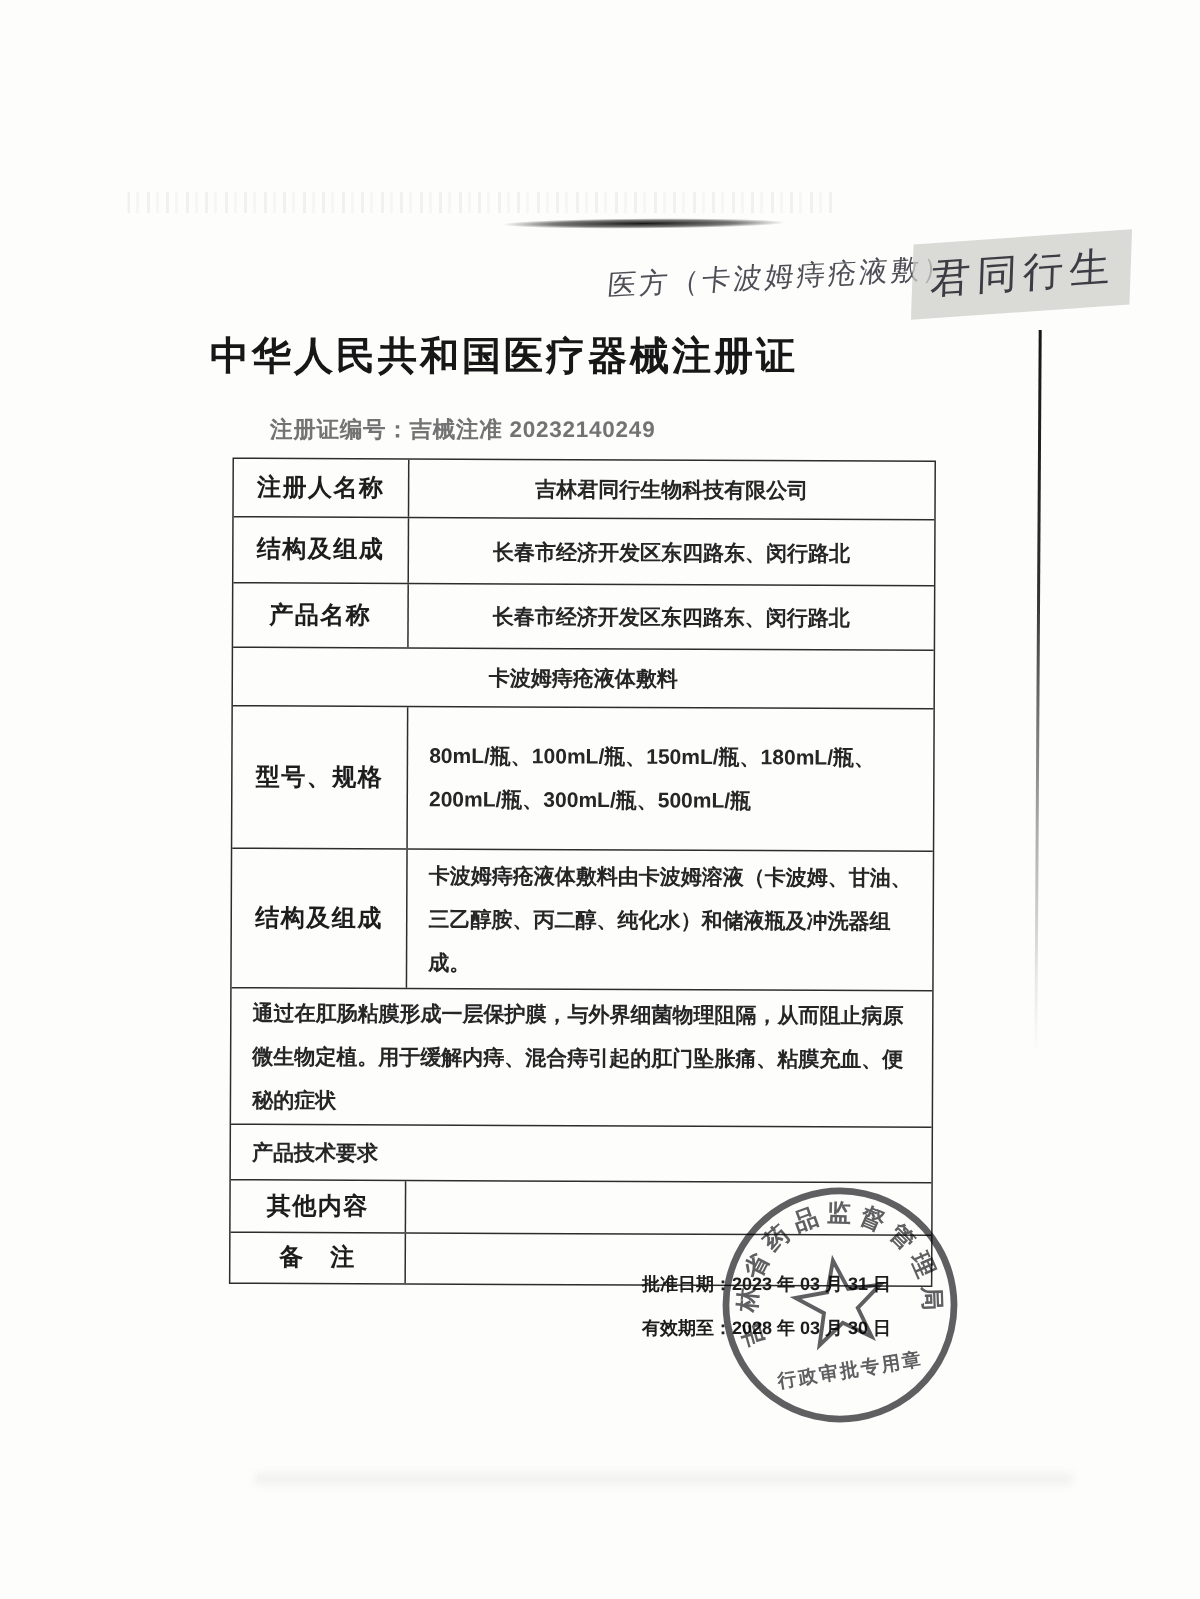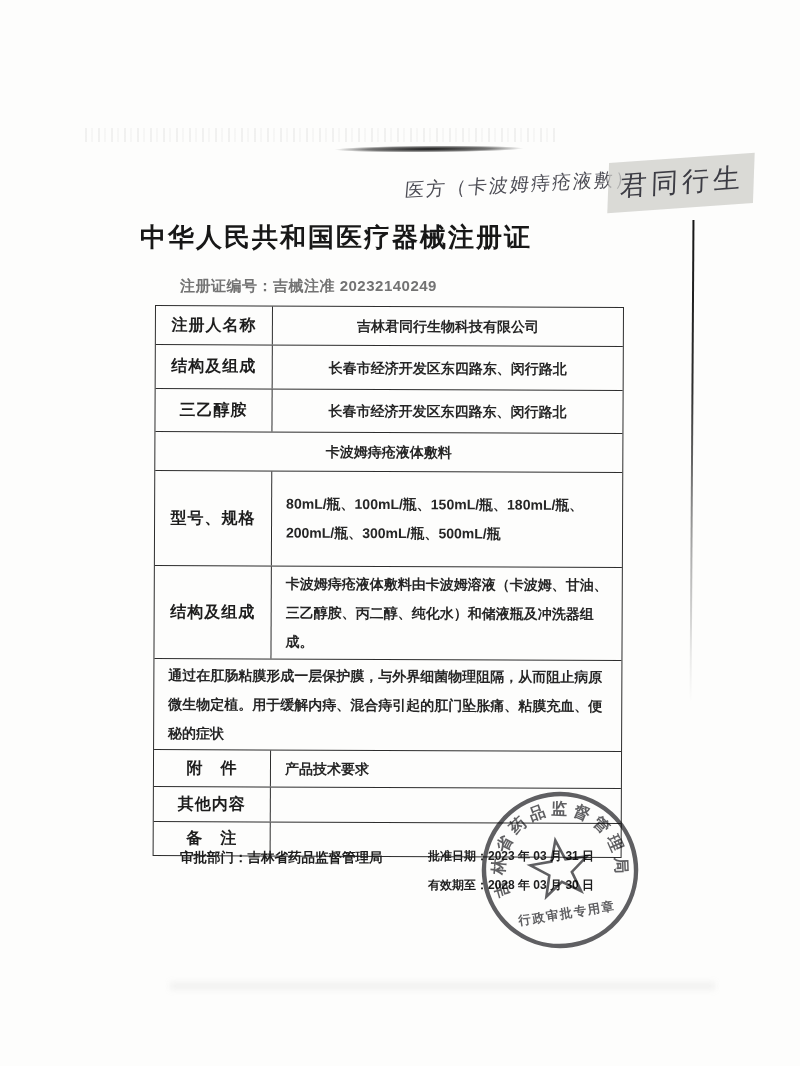--- a/index.html
+++ b/index.html
@@ -126,52 +126,50 @@
   <div class="cert-table">
     <div class="row h38">
       <div class="cell-label">注册人名称</div>
       <div class="cell-value">吉林君同行生物科技有限公司</div>
     </div>
     <div class="row h43">
       <div class="cell-label">结构及组成</div>
       <div class="cell-value">长春市经济开发区东四路东、闵行路北</div>
     </div>
     <div class="row h42">
-      <div class="cell-label">三乙醇胺</div>
+      <div class="cell-label">产品名称</div>
       <div class="cell-value">长春市经济开发区东四路东、闵行路北</div>
     </div>
     <div class="row h38b">
       <div class="cell-value">卡波姆痔疮液体敷料</div>
     </div>
     <div class="row h94 left">
       <div class="cell-label">型号、规格</div>
       <div class="cell-value">80mL/瓶、100mL/瓶、150mL/瓶、180mL/瓶、200mL/瓶、300mL/瓶、500mL/瓶</div>
     </div>
     <div class="row h92 left">
       <div class="cell-label">结构及组成</div>
       <div class="cell-value">卡波姆痔疮液体敷料由卡波姆溶液（卡波姆、甘油、三乙醇胺、丙二醇、纯化水）和储液瓶及冲洗器组成。</div>
     </div>
     <div class="row h90 left">
       <div class="cell-value">通过在肛肠粘膜形成一层保护膜，与外界细菌物理阻隔，从而阻止病原微生物定植。用于缓解内痔、混合痔引起的肛门坠胀痛、粘膜充血、便秘的症状</div>
     </div>
     <div class="row h36 left">
-      <div class="cell-label">附　件</div>
       <div class="cell-value">产品技术要求</div>
     </div>
     <div class="row h34">
       <div class="cell-label">其他内容</div>
       <div class="cell-value"></div>
     </div>
     <div class="row h33">
       <div class="cell-label">备　注</div>
       <div class="cell-value"></div>
     </div>
   </div>
 
-  <div class="dept-line"><span>审批部门：</span><span>吉林省药品监督管理局</span></div>
 
   <div class="dates-block">
     <div class="date-line"><span>批准日期：</span><span>2023 年 03 月 31 日</span></div>
     <div class="date-line"><span>有效期至：</span><span>2028 年 03 月 30 日</span></div>
   </div>
 
   <svg class="seal" viewBox="-82 -82 164 164">
     <g transform="rotate(-9)">
       <circle cx="0" cy="0" r="76" fill="none" stroke-width="4.5" stroke="#3d3d40"></circle>
       <polygon points="0,-30 7.05,-9.71 28.53,-9.27 11.41,3.71 17.63,24.27 0,12 -17.63,24.27 -11.41,3.71 -28.53,-9.27 -7.05,-9.71" fill="none" stroke-width="2.6" stroke="#3d3d40"></polygon>

